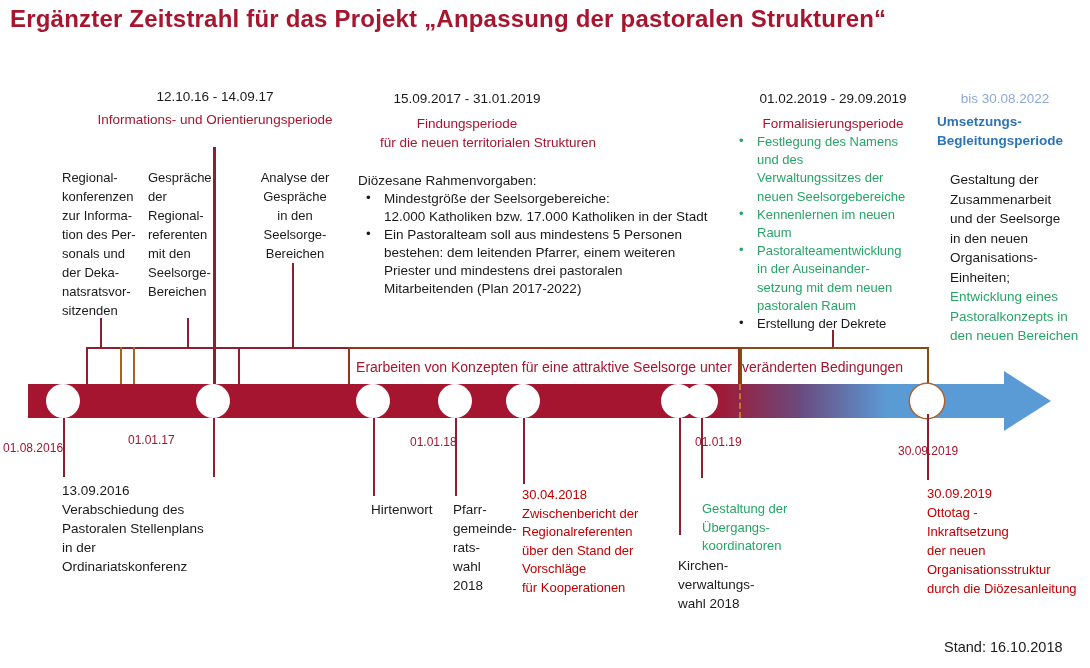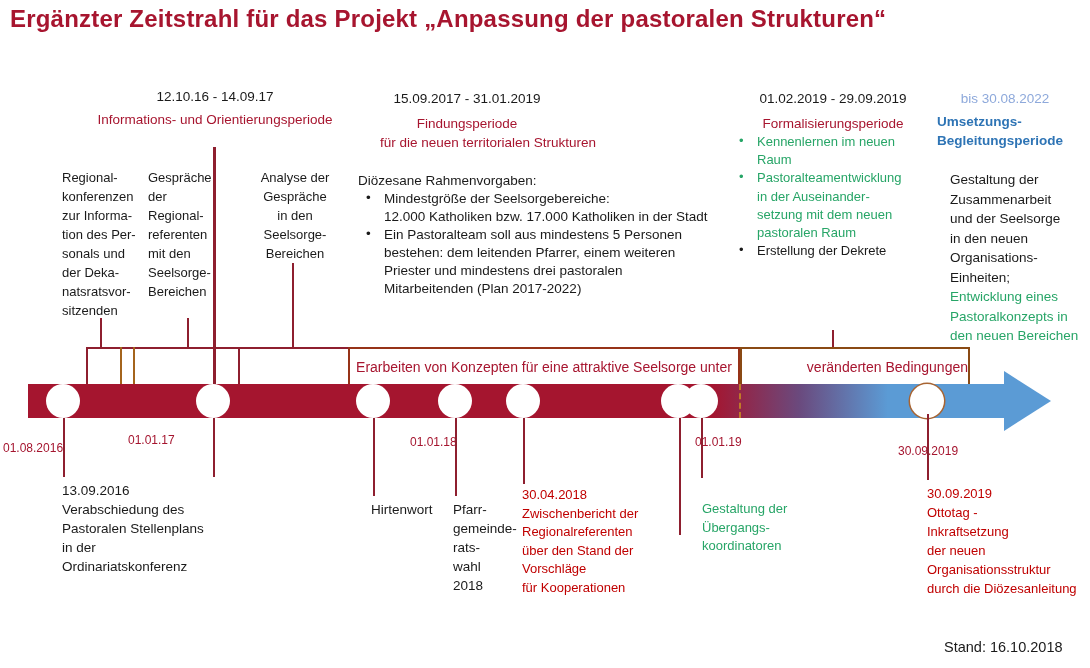--- a/index.html
+++ b/index.html
@@ -22,21 +22,21 @@
   .bullet-item::before{content:"\2022";position:absolute;left:8px;top:-1px;}
   .fb-item{position:relative;padding-left:20px;white-space:pre-line;font-size:13px;line-height:18.2px;}
   .fb-item::before{content:"\2022";position:absolute;left:2px;top:-1px;}
   .fb-green{color:#27A567;}
   .fb-black{color:#1a1a1a;}
   .vline{background:#8E1F2F;width:2px;}
   .vline-thin{background:#8E1F2F;width:1.5px;}
   .vline-orange{background:#A4641C;width:1.5px;}
   .hline{background:#8E1F2F;height:2px;}
   .banner-box{border:2px solid #963318;border-bottom:none;display:flex;align-items:center;justify-content:center;}
-  .banner-box2{border:2px solid #8A4A14;border-bottom:none;display:flex;align-items:center;justify-content:flex-end;padding-left:41px;}
+  .banner-box2{border:2px solid #8A4A14;border-bottom:none;display:flex;align-items:center;justify-content:flex-start;}
   .banner-text{font-size:14px;color:#A7152F;}
   .band{background:linear-gradient(90deg,#A5152F 0%,#A5152F 70%,#6A4A7E 79%,#5B9BD5 88%,#5B9BD5 100%);}
   .circle{width:34px;height:34px;border-radius:50%;background:#fff;}
   .circle-o{box-shadow:0 0 0 1.5px #A86432;}
   .axisdate{font-size:12px;color:#A5152F;}
   .ev{font-size:13.5px;color:#1a1a1a;line-height:19px;}
   .dashline{width:0;border-left:2px dashed #C07A28;}
   .stand{font-size:14.5px;color:#1a1a1a;}
 </style>
 </head>
@@ -85,20 +85,24 @@
     <div>Diözesane Rahmenvorgaben:</div>
     <div class="bullet-item">Mindestgröße der Seelsorgebereiche:
 12.000 Katholiken bzw. 17.000 Katholiken in der Stadt</div>
     <div class="bullet-item">Ein Pastoralteam soll aus mindestens 5 Personen
 bestehen: dem leitenden Pfarrer, einem weiteren
 Priester und mindestens drei pastoralen
 Mitarbeitenden (Plan 2017-2022)</div>
   </div>
 
   <div class="abs" style="left:737px;top:133px;width:198px;">
+    <div class="fb-item fb-green">Festlegung des Namens
+und des
+Verwaltungssitzes der
+neuen Seelsorgebereiche</div>
     <div class="fb-item fb-green">Kennenlernen im neuen
 Raum</div>
     <div class="fb-item fb-green">Pastoralteamentwicklung
 in der Auseinander-
 setzung mit dem neuen
 pastoralen Raum</div>
     <div class="fb-item fb-black">Erstellung der Dekrete</div>
   </div>
 
   <div class="abs note pre" style="left:950px;top:170px;width:140px;font-size:13.5px;line-height:19.5px;">Gestaltung der
@@ -171,20 +175,23 @@
 2018</div>
   <div class="abs red-ev pre" style="left:522px;top:486px;width:150px;">30.04.2018
 Zwischenbericht der
 Regionalreferenten
 über den Stand der
 Vorschläge
 für Kooperationen</div>
   <div class="abs green-ev pre" style="left:702px;top:500px;width:120px;">Gestaltung der
 Übergangs-
 koordinatoren</div>
+  <div class="abs ev pre" style="left:678px;top:556px;width:110px;">Kirchen-
+verwaltungs-
+wahl 2018</div>
   <div class="abs red-ev pre" style="left:927px;top:484px;width:155px;line-height:19px;">30.09.2019
 Ottotag -
 Inkraftsetzung
 der neuen
 Organisationsstruktur
 durch die Diözesanleitung</div>
 
   <div class="abs stand" style="left:944px;top:639px;">Stand: 16.10.2018</div>
 
 </div>

